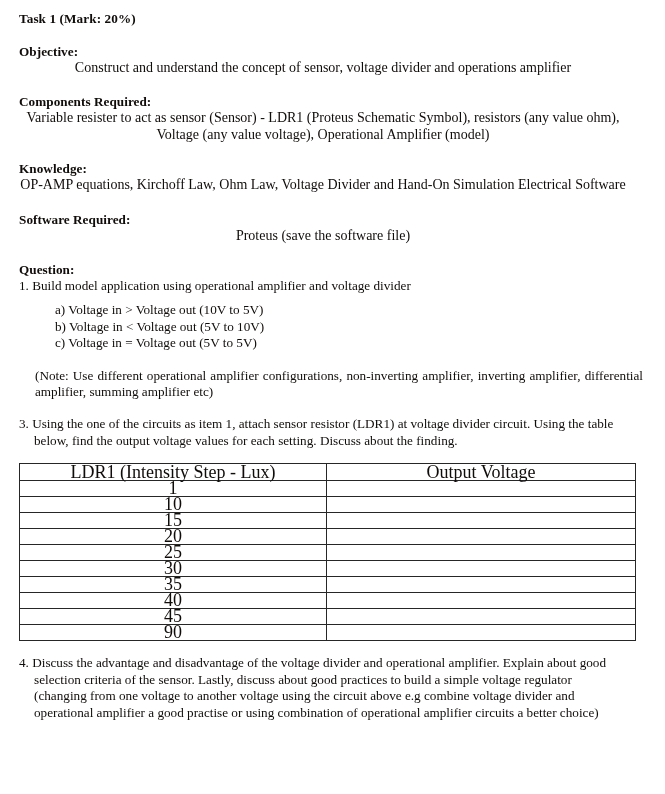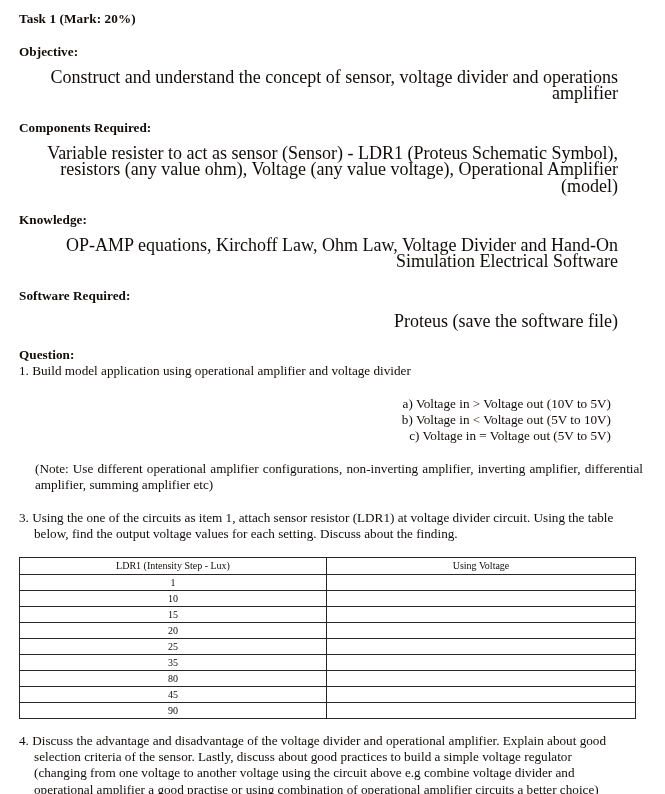--- a/index.html
+++ b/index.html
@@ -34,47 +34,46 @@
     margin-top: 18px;
   }
   .section-heading {
     font-size: 13.2px;
     font-weight: bold;
     line-height: 16px;
     margin: 0;
     letter-spacing: 0.05px;
   }
   .section-body {
-    font-size: 18px;
-    line-height: 16.4px;
-    margin: 9px;
-    text-align: right;
+    font-size: 14px;
+    line-height: 16.4px;
+    margin: 0;
+    text-align: center;
   }
   
   .q-list {
     margin: 0;
     padding: 0;
   }
   .q-item {
     font-size: 13.2px;
     line-height: 16.4px;
     padding-left: 14px;
     text-indent: -14px;
   }
   .q-item.hang {
     padding-left: 15px;
     text-indent: -15px;
   }
   .q-spaced {
     margin-top: 14.5px;
   }
   .sub-list {
-    margin: 16px;
+    margin: 8px;
     padding: 0 0 0 28px;
-    text-align: right;
   }
   .sub-item {
     font-size: 13.2px;
     line-height: 16.4px;
   }
   .note-para {
     font-size: 13.2px;
     line-height: 16.4px;
     text-align: justify;
     text-justify: inter-word;
@@ -83,21 +82,21 @@
   }
   
   .table-wrap {
     margin-top: 14px;
     width: 616px;
   }
   table.data-table {
     border-collapse: collapse;
     width: 616px;
     table-layout: fixed;
-    font-size: 10px;
+    font-size: 18px;
   }
   table.data-table col.c1 { width: 307px; }
   table.data-table col.c2 { width: 309px; }
   table.data-table th,
   table.data-table td {
     border: 1px solid #262626;
     text-align: center;
     vertical-align: middle;
     height: 15px;
     line-height: 15px;
@@ -163,21 +162,21 @@
 
   <div class="table-wrap">
     <table class="data-table">
       <colgroup>
         <col class="c1">
         <col class="c2">
       </colgroup>
       <thead>
         <tr>
           <th>LDR1 (Intensity Step  - Lux)</th>
-          <th>Using Voltage</th>
+          <th>Output Voltage</th>
         </tr>
       </thead>
       <tbody>
         <tr>
           <td>1</td>
           <td class="empty-cell"></td>
         </tr>
         <tr>
           <td>10</td>
           <td class="empty-cell"></td>
@@ -188,25 +187,29 @@
         </tr>
         <tr>
           <td>20</td>
           <td class="empty-cell"></td>
         </tr>
         <tr>
           <td>25</td>
           <td class="empty-cell"></td>
         </tr>
         <tr>
+          <td>30</td>
+          <td class="empty-cell"></td>
+        </tr>
+        <tr>
           <td>35</td>
           <td class="empty-cell"></td>
         </tr>
         <tr>
-          <td>80</td>
+          <td>40</td>
           <td class="empty-cell"></td>
         </tr>
         <tr>
           <td>45</td>
           <td class="empty-cell"></td>
         </tr>
         <tr>
           <td>90</td>
           <td class="empty-cell"></td>
         </tr>

